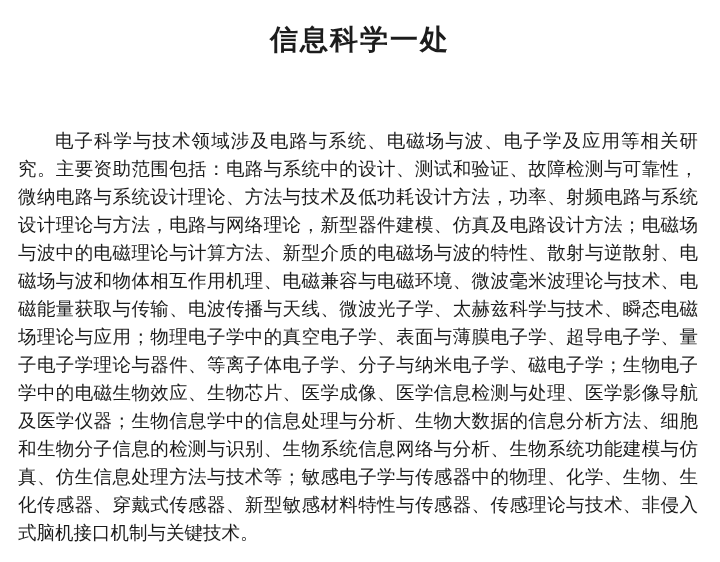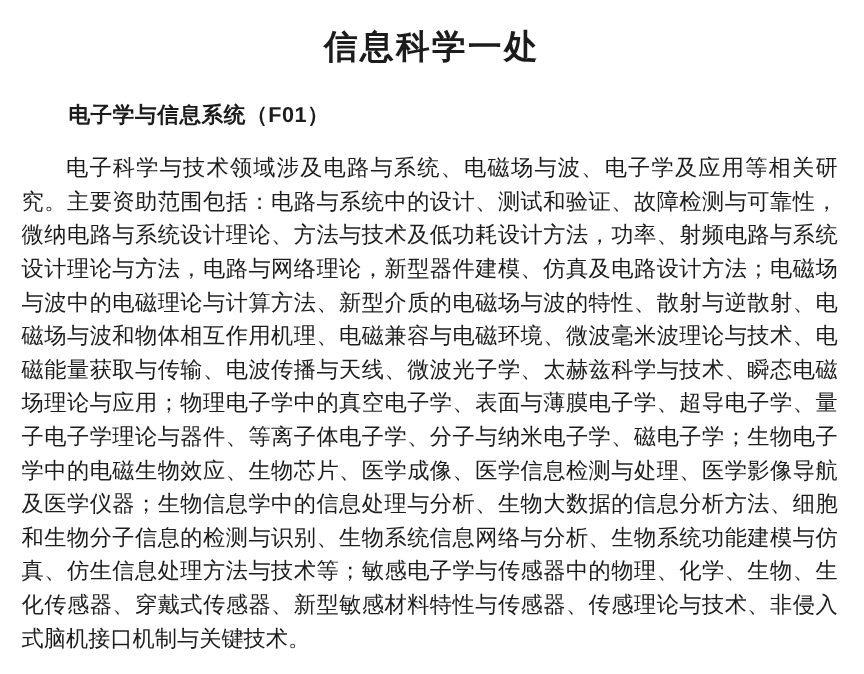--- a/index.html
+++ b/index.html
@@ -54,18 +54,17 @@
     padding: 0;
     text-indent: 2em;
   }
 </style>
 </head>
 <body>
 
 <div class="page">
   <h1 class="doc-title">信息科学一处</h1>
 
-  <h2 class="section-heading">电子学与信息系统（F01）</h2>
 
   <div class="body-text">
     <p>电子科学与技术领域涉及电路与系统、电磁场与波、电子学及应用等相关研究。主要资助范围包括：电路与系统中的设计、测试和验证、故障检测与可靠性，微纳电路与系统设计理论、方法与技术及低功耗设计方法，功率、射频电路与系统设计理论与方法，电路与网络理论，新型器件建模、仿真及电路设计方法；电磁场与波中的电磁理论与计算方法、新型介质的电磁场与波的特性、散射与逆散射、电磁场与波和物体相互作用机理、电磁兼容与电磁环境、微波毫米波理论与技术、电磁能量获取与传输、电波传播与天线、微波光子学、太赫兹科学与技术、瞬态电磁场理论与应用；物理电子学中的真空电子学、表面与薄膜电子学、超导电子学、量子电子学理论与器件、等离子体电子学、分子与纳米电子学、磁电子学；生物电子学中的电磁生物效应、生物芯片、医学成像、医学信息检测与处理、医学影像导航及医学仪器；生物信息学中的信息处理与分析、生物大数据的信息分析方法、细胞和生物分子信息的检测与识别、生物系统信息网络与分析、生物系统功能建模与仿真、仿生信息处理方法与技术等；敏感电子学与传感器中的物理、化学、生物、生化传感器、穿戴式传感器、新型敏感材料特性与传感器、传感理论与技术、非侵入式脑机接口机制与关键技术。</p>
   </div>
 </div>
 
 </body></html>

